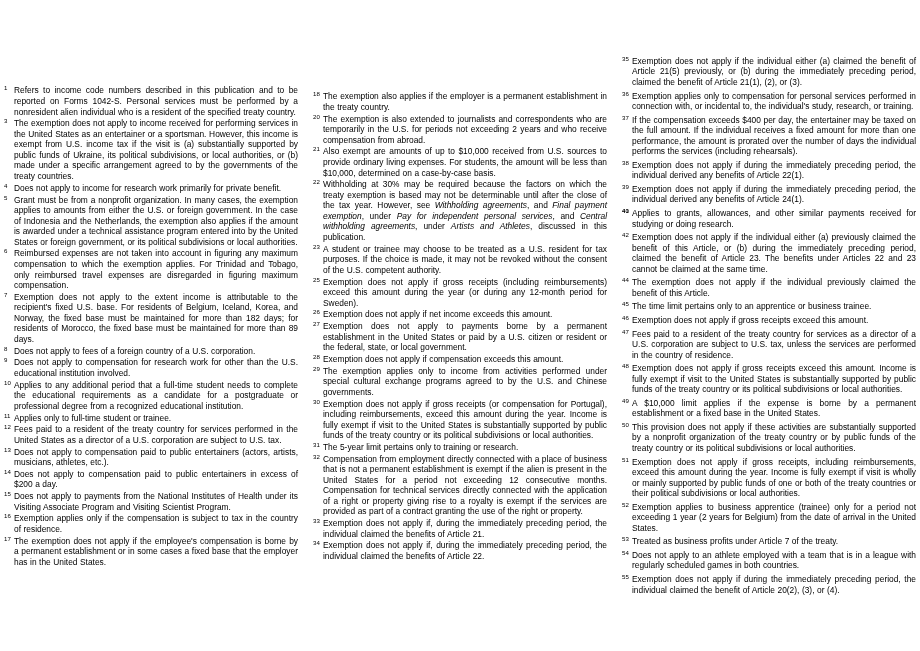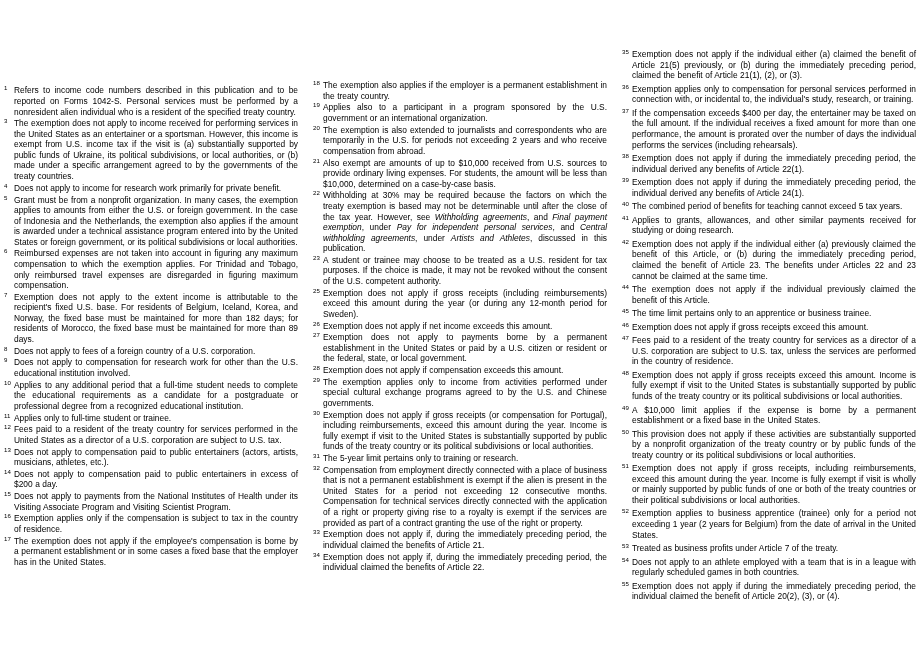--- a/index.html
+++ b/index.html
@@ -69,21 +69,20 @@
       <div class="fn"><span class="fn-num">11</span><span class="fn-text"><span>Applies only to full-time student or trainee.</span></span></div>
       <div class="fn"><span class="fn-num">12</span><span class="fn-text"><span>Fees paid to a resident of the treaty country for services performed in the United States as a director of a U.S. corporation are subject to U.S. tax.</span></span></div>
       <div class="fn"><span class="fn-num">13</span><span class="fn-text"><span>Does not apply to compensation paid to public entertainers (actors, artists, musicians, athletes, etc.).</span></span></div>
       <div class="fn"><span class="fn-num">14</span><span class="fn-text"><span>Does not apply to compensation paid to public entertainers in excess of $200 a day.</span></span></div>
       <div class="fn"><span class="fn-num">15</span><span class="fn-text"><span>Does not apply to payments from the National Institutes of Health under its Visiting Associate Program and Visiting Scientist Program.</span></span></div>
       <div class="fn"><span class="fn-num">16</span><span class="fn-text"><span>Exemption applies only if the compensation is subject to tax in the country of residence.</span></span></div>
       <div class="fn"><span class="fn-num">17</span><span class="fn-text"><span>The exemption does not apply if the employee's compensation is borne by a permanent establishment or in some cases a fixed base that the employer has in the United States.</span></span></div>
     </div>
   <div class="col col-2">
       <div class="fn"><span class="fn-num">18</span><span class="fn-text"><span>The exemption also applies if the employer is a permanent establishment in the treaty country.</span></span></div>
-      <div class="fn"><span class="fn-num">19</span><span class="fn-text"><span>Applies also to a participant in a program sponsored by the U.S. government or an international organization.</span></span></div>
       <div class="fn"><span class="fn-num">20</span><span class="fn-text"><span>The exemption is also extended to journalists and correspondents who are temporarily in the U.S. for periods not exceeding 2 years and who receive compensation from abroad.</span></span></div>
       <div class="fn"><span class="fn-num">21</span><span class="fn-text"><span>Also exempt are amounts of up to $10,000 received from U.S. sources to provide ordinary living expenses. For students, the amount will be less than $10,000, determined on a case-by-case basis.</span></span></div>
       <div class="fn"><span class="fn-num">22</span><span class="fn-text"><span>Withholding at 30% may be required because the factors on which the treaty exemption is based may not be determinable until after the close of the tax year. However, see </span><i>Withholding agreements</i><span>, and </span><i>Final payment exemption</i><span>, under </span><i>Pay for independent personal services</i><span>, and </span><i>Central withholding agreements</i><span>, under </span><i>Artists and Athletes</i><span>, discussed in this publication.</span></span></div>
       <div class="fn"><span class="fn-num">23</span><span class="fn-text"><span>A student or trainee may choose to be treated as a U.S. resident for tax purposes. If the choice is made, it may not be revoked without the consent of the U.S. competent authority.</span></span></div>
       <div class="fn"><span class="fn-num">25</span><span class="fn-text"><span>Exemption does not apply if gross receipts (including reimbursements) exceed this amount during the year (or during any 12-month period for Sweden).</span></span></div>
       <div class="fn"><span class="fn-num">26</span><span class="fn-text"><span>Exemption does not apply if net income exceeds this amount.</span></span></div>
       <div class="fn"><span class="fn-num">27</span><span class="fn-text"><span>Exemption does not apply to payments borne by a permanent establishment in the United States or paid by a U.S. citizen or resident or the federal, state, or local government.</span></span></div>
       <div class="fn"><span class="fn-num">28</span><span class="fn-text"><span>Exemption does not apply if compensation exceeds this amount.</span></span></div>
       <div class="fn"><span class="fn-num">29</span><span class="fn-text"><span>The exemption applies only to income from activities performed under special cultural exchange programs agreed to by the U.S. and Chinese governments.</span></span></div>
       <div class="fn"><span class="fn-num">30</span><span class="fn-text"><span>Exemption does not apply if gross receipts (or compensation for Portugal), including reimbursements, exceed this amount during the year. Income is fully exempt if visit to the United States is substantially supported by public funds of the treaty country or its political subdivisions or local authorities.</span></span></div>
@@ -91,21 +90,21 @@
       <div class="fn"><span class="fn-num">32</span><span class="fn-text"><span>Compensation from employment directly connected with a place of business that is not a permanent establishment is exempt if the alien is present in the United States for a period not exceeding 12 consecutive months. Compensation for technical services directly connected with the application of a right or property giving rise to a royalty is exempt if the services are provided as part of a contract granting the use of the right or property.</span></span></div>
       <div class="fn"><span class="fn-num">33</span><span class="fn-text"><span>Exemption does not apply if, during the immediately preceding period, the individual claimed the benefits of Article 21.</span></span></div>
       <div class="fn"><span class="fn-num">34</span><span class="fn-text"><span>Exemption does not apply if, during the immediately preceding period, the individual claimed the benefits of Article 22.</span></span></div>
     </div>
   <div class="col col-3">
       <div class="fn"><span class="fn-num">35</span><span class="fn-text"><span>Exemption does not apply if the individual either (a) claimed the benefit of Article 21(5) previously, or (b) during the immediately preceding period, claimed the benefit of Article 21(1), (2), or (3).</span></span></div>
       <div class="fn"><span class="fn-num">36</span><span class="fn-text"><span>Exemption applies only to compensation for personal services performed in connection with, or incidental to, the individual's study, research, or training.</span></span></div>
       <div class="fn"><span class="fn-num">37</span><span class="fn-text"><span>If the compensation exceeds $400 per day, the entertainer may be taxed on the full amount. If the individual receives a fixed amount for more than one performance, the amount is prorated over the number of days the individual performs the services (including rehearsals).</span></span></div>
       <div class="fn"><span class="fn-num">38</span><span class="fn-text"><span>Exemption does not apply if during the immediately preceding period, the individual derived any benefits of Article 22(1).</span></span></div>
       <div class="fn"><span class="fn-num">39</span><span class="fn-text"><span>Exemption does not apply if during the immediately preceding period, the individual derived any benefits of Article 24(1).</span></span></div>
-      <div class="fn"><span class="fn-num">40</span><span class="fn-text"><span>The combined period of benefits for teaching cannot exceed 5 tax years.</span></span></div>
+      <div class="fn"><span class="fn-num">40</span></div>
       <div class="fn"><span class="fn-num">41</span><span class="fn-text"><span>Applies to grants, allowances, and other similar payments received for studying or doing research.</span></span></div>
       <div class="fn"><span class="fn-num">42</span><span class="fn-text"><span>Exemption does not apply if the individual either (a) previously claimed the benefit of this Article, or (b) during the immediately preceding period, claimed the benefit of Article 23. The benefits under Articles 22 and 23 cannot be claimed at the same time.</span></span></div>
       <div class="fn"><span class="fn-num">44</span><span class="fn-text"><span>The exemption does not apply if the individual previously claimed the benefit of this Article.</span></span></div>
       <div class="fn"><span class="fn-num">45</span><span class="fn-text"><span>The time limit pertains only to an apprentice or business trainee.</span></span></div>
       <div class="fn"><span class="fn-num">46</span><span class="fn-text"><span>Exemption does not apply if gross receipts exceed this amount.</span></span></div>
       <div class="fn"><span class="fn-num">47</span><span class="fn-text"><span>Fees paid to a resident of the treaty country for services as a director of a U.S. corporation are subject to U.S. tax, unless the services are performed in the country of residence.</span></span></div>
       <div class="fn"><span class="fn-num">48</span><span class="fn-text"><span>Exemption does not apply if gross receipts exceed this amount. Income is fully exempt if visit to the United States is substantially supported by public funds of the treaty country or its political subdivisions or local authorities.</span></span></div>
       <div class="fn"><span class="fn-num">49</span><span class="fn-text"><span>A $10,000 limit applies if the expense is borne by a permanent establishment or a fixed base in the United States.</span></span></div>
       <div class="fn"><span class="fn-num">50</span><span class="fn-text"><span>This provision does not apply if these activities are substantially supported by a nonprofit organization of the treaty country or by public funds of the treaty country or its political subdivisions or local authorities.</span></span></div>
       <div class="fn"><span class="fn-num">51</span><span class="fn-text"><span>Exemption does not apply if gross receipts, including reimbursements, exceed this amount during the year. Income is fully exempt if visit is wholly or mainly supported by public funds of one or both of the treaty countries or their political subdivisions or local authorities.</span></span></div>

